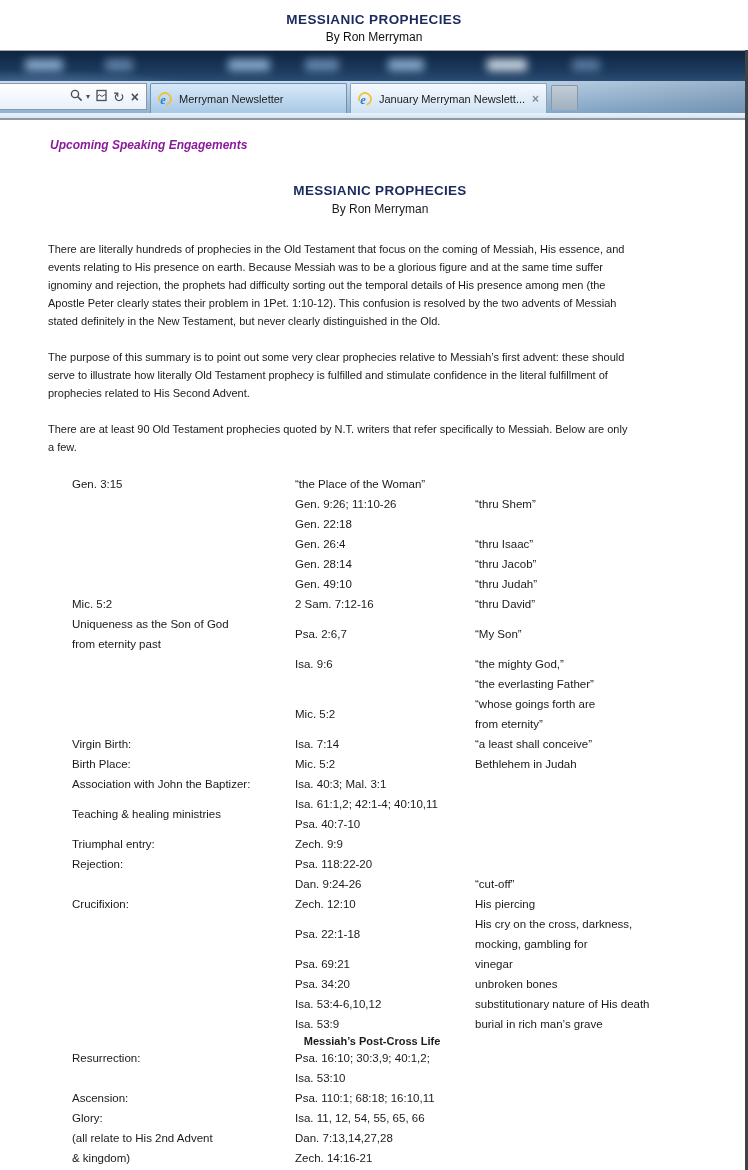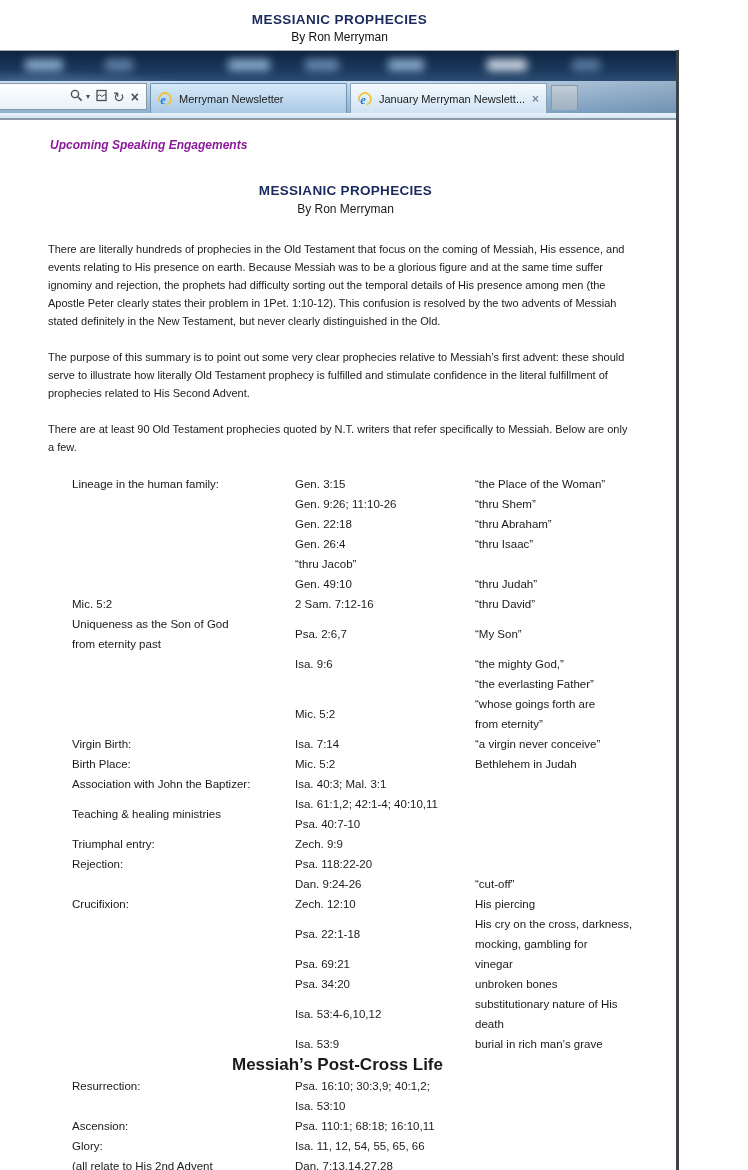--- a/index.html
+++ b/index.html
@@ -1,17 +1,17 @@
 <!DOCTYPE html>
 <html><head>
 <meta charset="utf-8">
 <style>
   html,body { margin:0; padding:0; background:#fff; }
   #root {
-    position:relative; width:679px; height:1170px; overflow:hidden;
+    position:relative; width:748px; height:1170px; overflow:hidden;
     font-family:"Liberation Sans", sans-serif; color:#1a1a1a; background:#fff;
   }
 
   
   .print-header { height:50px; text-align:center; padding-top:12px; box-sizing:border-box; }
   .print-title { font-size:13.5px; font-weight:bold; color:#1b2a5e; letter-spacing:.4px; }
   .print-byline { font-size:12px; color:#111; margin-top:3px; }
 
   
   .chrome { position:relative; border-top:1px solid #a8a8a8; }
@@ -78,21 +78,21 @@
     color:#8b1a9b; cursor:pointer;
   }
   .article-title { margin-top:30px; text-align:center; font-size:13.5px; font-weight:bold; color:#1b2a5e; letter-spacing:.3px; }
   .article-byline { text-align:center; font-size:12px; margin-top:4px; margin-bottom:24px; }
 
   .para { font-size:11px; line-height:18px; white-space:pre; margin:0 0 18px 0; }
 
   .prophecy-table { margin-top:16px; padding-left:24px; font-size:11.5px; }
   .row { display:grid; grid-template-columns:223px 180px 1fr; align-items:center; min-height:20px; }
   .cell { white-space:pre-line; line-height:20px; }
-  .table-subheading { font-weight:bold; text-align:center; margin:1px 40px 1px 0; font-size:17px; }
+  .table-subheading { font-weight:bold; text-align:center; margin:1px 40px 1px 0; font-size:11px; }
 </style>
 </head>
 <body>
 
 <div id="root">
 
   <div class="print-header">
     <div class="print-title">MESSIANIC PROPHECIES</div>
     <div class="print-byline">By Ron Merryman</div>
   </div>
@@ -180,45 +180,44 @@
 prophecies related to His Second Advent.</p>
 
         <p class="para">There are at least 90 Old Testament prophecies quoted by N.T. writers that refer specifically to Messiah. Below are only
 a few.</p>
       </div>
 
     <div class="prophecy-table">
       <div>
 
           <div class="row">
-            <div class="cell">Lineage in the human family:</div>
             <div class="cell">Gen. 3:15</div>
             <div class="cell">“the Place of the Woman”</div>
           </div>
 
           <div class="row">
             <div class="cell"></div>
             <div class="cell">Gen. 9:26; 11:10-26</div>
             <div class="cell">“thru Shem”</div>
           </div>
 
           <div class="row">
             <div class="cell"></div>
             <div class="cell">Gen. 22:18</div>
-            <div class="cell">“thru Abraham”</div>
           </div>
 
           <div class="row">
             <div class="cell"></div>
             <div class="cell">Gen. 26:4</div>
             <div class="cell">“thru Isaac”</div>
           </div>
 
           <div class="row">
             <div class="cell"></div>
+            <div class="cell">Gen. 28:14</div>
             <div class="cell">“thru Jacob”</div>
           </div>
 
           <div class="row">
             <div class="cell"></div>
             <div class="cell">Gen. 49:10</div>
             <div class="cell">“thru Judah”</div>
           </div>
 
           <div class="row">
@@ -249,21 +248,21 @@
           <div class="row">
             <div class="cell"></div>
             <div class="cell">Mic. 5:2</div>
             <div class="cell">“whose goings forth are
 from eternity”</div>
           </div>
 
           <div class="row">
             <div class="cell">Virgin Birth:</div>
             <div class="cell">Isa. 7:14</div>
-            <div class="cell">“a virgin never conceive”</div>
+            <div class="cell">“a least shall conceive”</div>
           </div>
 
           <div class="row">
             <div class="cell">Birth Place:</div>
             <div class="cell">Mic. 5:2</div>
             <div class="cell">Bethlehem in Judah</div>
           </div>
 
           <div class="row">
             <div class="cell">Association with John the Baptizer:</div>

